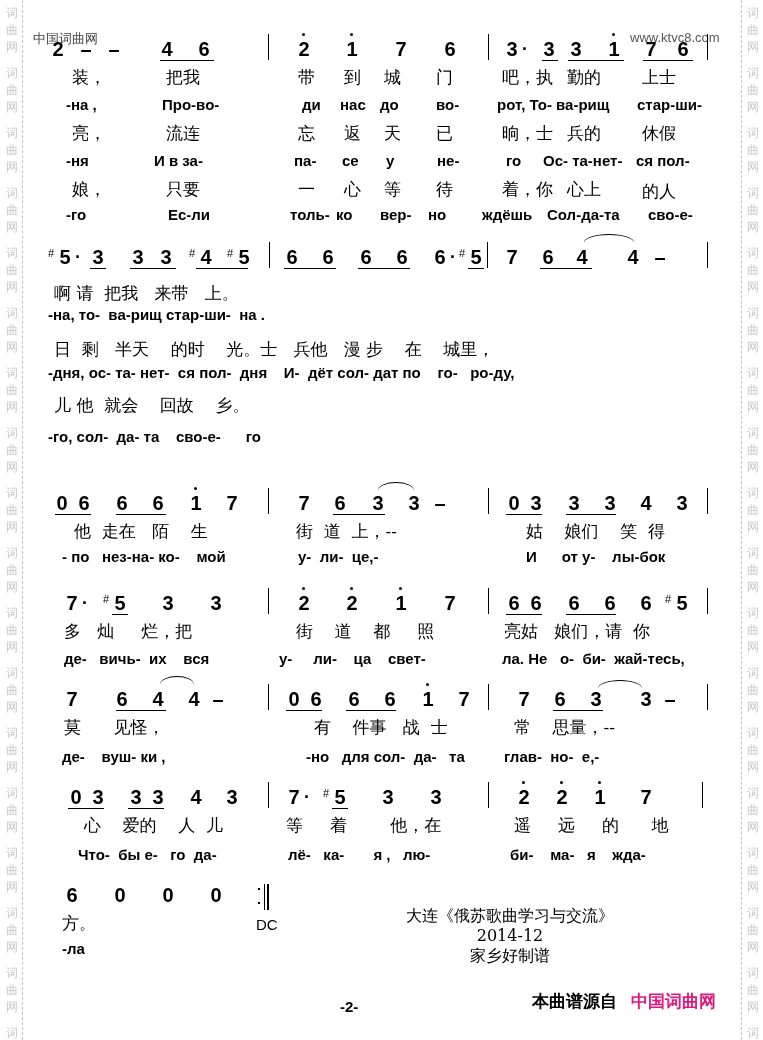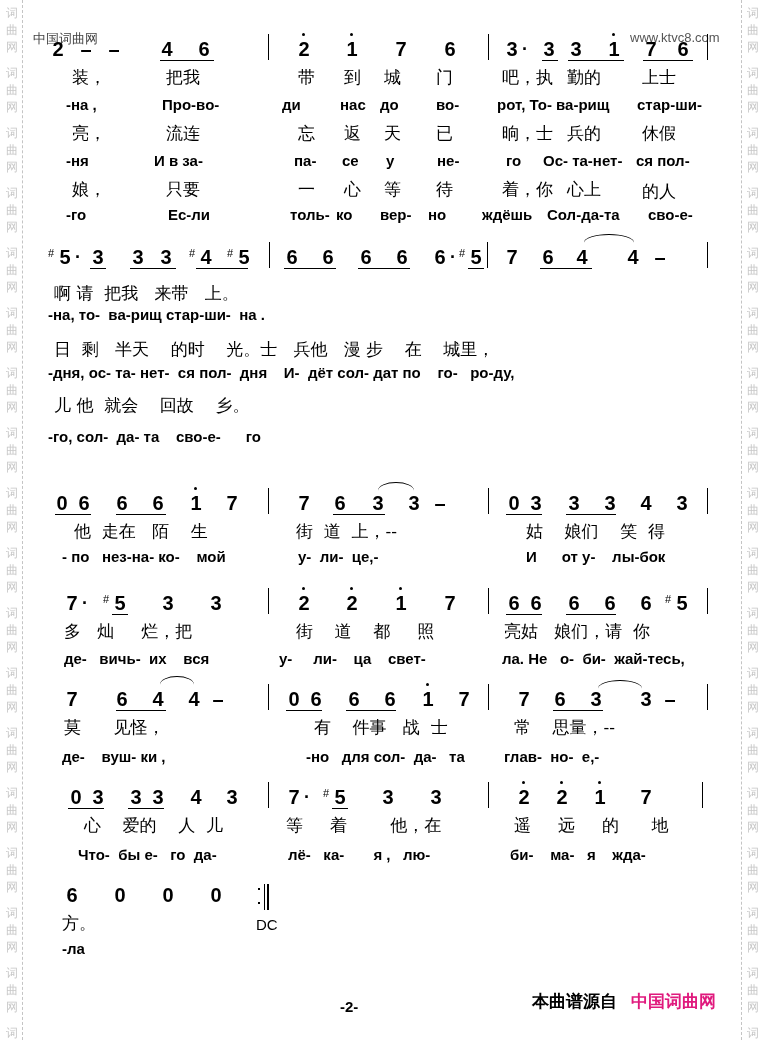--- a/index.html
+++ b/index.html
@@ -181,21 +181,21 @@
   <div class="lyr-cn" style="left:298px;top:66px">带</div>
   <div class="lyr-cn" style="left:344px;top:66px">到</div>
   <div class="lyr-cn" style="left:384px;top:66px">城</div>
   <div class="lyr-cn" style="left:436px;top:66px">门</div>
   <div class="lyr-cn" style="left:502px;top:66px">吧，执</div>
   <div class="lyr-cn" style="left:567px;top:66px">勤的</div>
   <div class="lyr-cn" style="left:642px;top:66px">上士</div>
 
   <div class="lyr-ru" style="left:66px;top:96px">-на ,</div>
   <div class="lyr-ru" style="left:162px;top:96px">Про-во-</div>
-  <div class="lyr-ru" style="left:282px;top:96px">ди</div>
+  <div class="lyr-ru" style="left:302px;top:96px">ди</div>
   <div class="lyr-ru" style="left:340px;top:96px">нас</div>
   <div class="lyr-ru" style="left:380px;top:96px">до</div>
   <div class="lyr-ru" style="left:436px;top:96px">во-</div>
   <div class="lyr-ru" style="left:497px;top:96px">рот, То- ва-рищ</div>
   <div class="lyr-ru" style="left:637px;top:96px">стар-ши-</div>
 
   <div class="lyr-cn" style="left:72px;top:122px">亮，</div>
   <div class="lyr-cn" style="left:166px;top:122px">流连</div>
   <div class="lyr-cn" style="left:298px;top:122px">忘</div>
   <div class="lyr-cn" style="left:344px;top:122px">返</div>
@@ -415,18 +415,21 @@
     <span style="position:absolute;left:0;top:18px;width:2px;height:2px;background:#000"></span>
     <span style="position:absolute;left:6px;top:0;width:1px;height:26px;background:#000"></span>
     <span style="position:absolute;left:9px;top:0;width:2px;height:26px;background:#000"></span>
   </div>
   <div class="lyr-cn" style="left:62px;top:912px">方。</div>
   <div class="dc" style="left:256px;top:916px">DC</div>
   <div class="lyr-ru" style="left:62px;top:940px">-ла</div>
 </div>
 
 <div class="credit" style="left:370px;top:906px">
+  <div>大连《俄苏歌曲学习与交流》</div>
+  <div>2014-12</div>
+  <div>家乡好制谱</div>
 </div>
 
 <div class="page-num">-2-</div>
 <div class="src">
   <span>本曲谱源自</span><span class="brand">中国词曲网</span>
 </div>
 
 </body></html>

